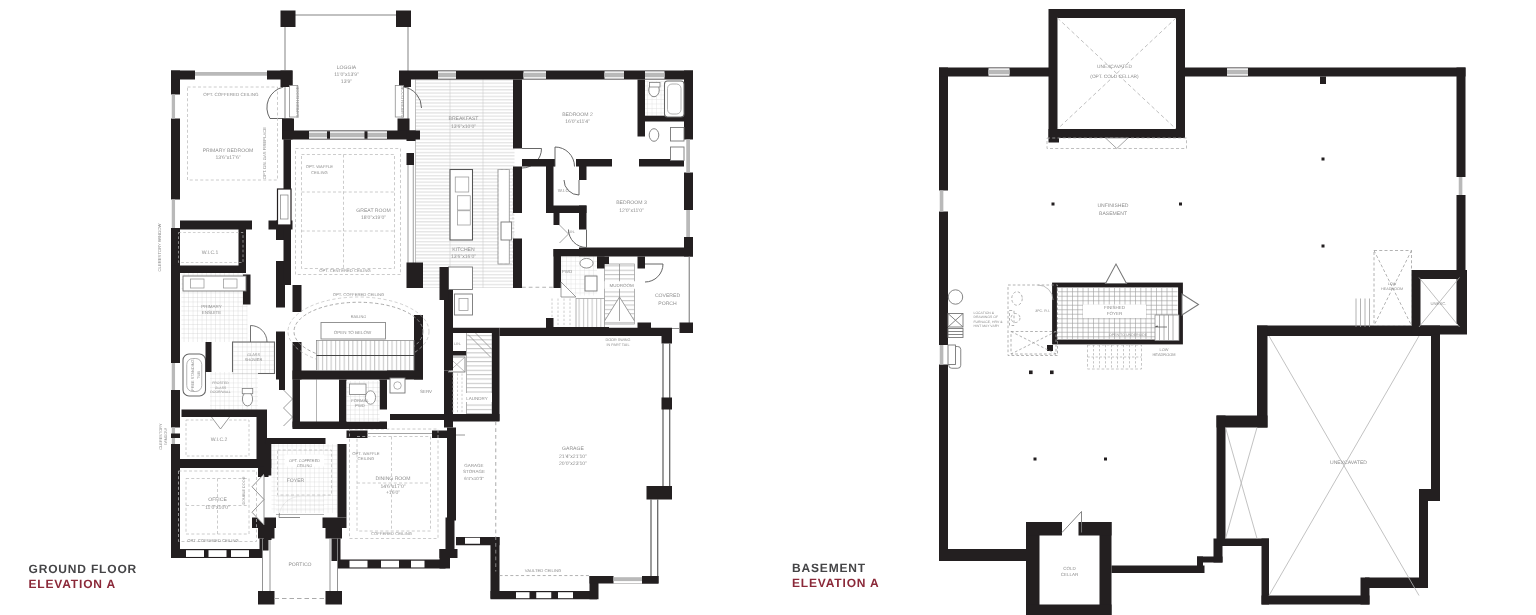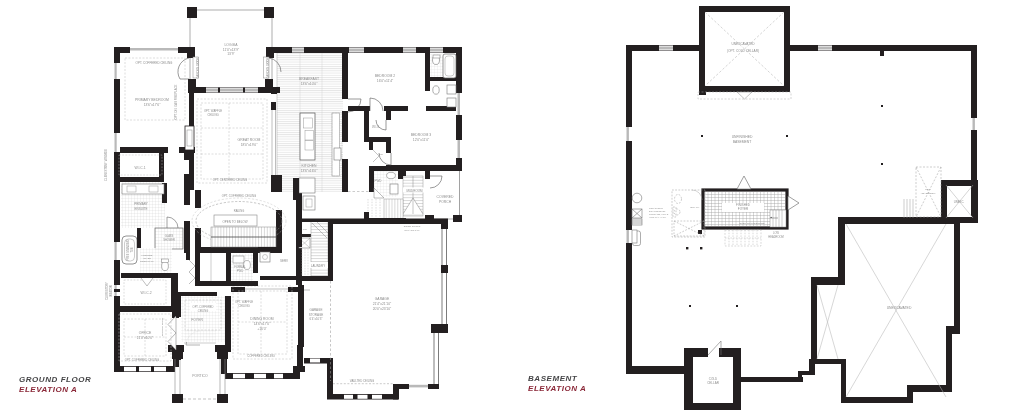--- a/index.html
+++ b/index.html
@@ -1,19 +1,19 @@
 <!DOCTYPE html>
 <html><head>
 <meta charset="utf-8">
 <style>
   html,body{margin:0;padding:0;background:#fff;width:1024px;height:410px;overflow:hidden;}
   body{font-family:"Liberation Sans",sans-serif;position:relative;}
   svg{position:absolute;top:0;left:0;}
   .t{fill:#8d8d8d;font-family:"Liberation Sans",sans-serif;}
-  .footer{position:absolute;font-weight:bold;letter-spacing:.55px;font-size:8px;line-height:9.5px;font-style:italic;}
+  .footer{position:absolute;font-weight:bold;letter-spacing:.55px;font-size:8px;line-height:9.5px;}
   .fg{color:#454547;}
   .fr{color:#8b2939;}
 </style>
 </head>
 <body>
 
 <svg width="512" height="410" viewBox="0 0 512 410">
 <defs>
 <pattern id="wood" width="4" height="2.2" patternUnits="userSpaceOnUse">
   <rect width="4" height="2.2" fill="#fff"></rect>

